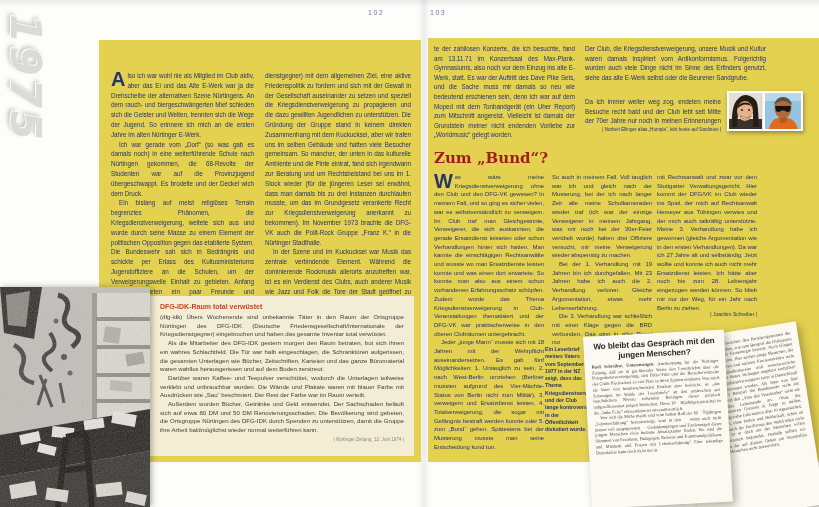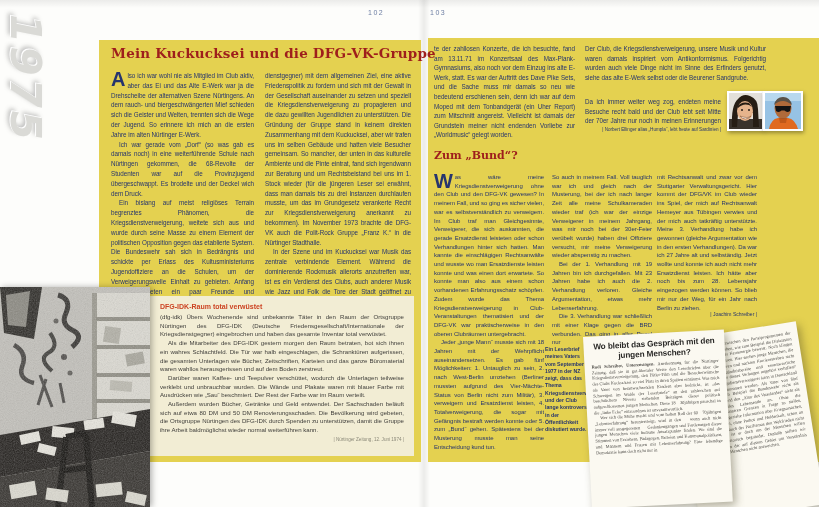--- a/index.html
+++ b/index.html
@@ -12,21 +12,21 @@
   .pagenum{position:absolute;top:9px;font-size:7px;letter-spacing:1.5px;color:#6d7ea3;}
   .yearlabel{position:absolute;left:50px;top:14px;transform:rotate(90deg);transform-origin:0 0;
              font-family:"DejaVu Sans",sans-serif;font-style:italic;font-weight:bold;
              font-size:42px;letter-spacing:3px;color:#dadad6;
              text-shadow:-1px 1px 0 #ffffff,-3px 3px 4px rgba(90,90,90,0.35);}
   .panel{position:absolute;background:#e4d150;}
   #panel-left{left:99px;top:40px;width:322px;height:422px;}
   #panel-right{left:428px;top:38px;width:391px;height:424px;}
   .headline{position:absolute;font-family:"DejaVu Serif",serif;font-weight:bold;color:#9e1e1c;}
   #title-102{left:111px;top:45px;font-size:13.5px;letter-spacing:0.2px;}
-  #title-bund{left:434px;top:149px;font-size:11px;}
+  #title-bund{left:434px;top:149px;font-size:15px;}
   .bodycol{position:absolute;font-size:6.3px;line-height:9.8px;color:#26356e;
            text-align:justify;overflow:hidden;letter-spacing:-0.05px;}
   .bodycol p{margin:0;}
   .bodycol p.ind{text-indent:8px;}
   #col-102-1{left:111px;top:71px;width:143px;height:242px;}
   #col-102-2{left:265px;top:71px;width:146px;height:242px;}
   #col-103-a{left:434px;top:44px;width:141px;height:106px;line-height:9.6px;}
   #col-103-b1{left:585px;top:44px;width:181px;height:53px;line-height:9.6px;}
   #col-103-b2{left:585px;top:97px;width:136px;height:31px;line-height:9.6px;}
   .byline{position:absolute;font-size:4.6px;color:#26356e;text-align:right;}
@@ -78,21 +78,20 @@
   <div class="gutter"></div>
 
   <div class="pagenum" style="left:368px;">102</div>
   <div class="pagenum" style="left:430px;">103</div>
 
   <div class="yearlabel">1975</div>
 
   <div class="panel" id="panel-left"></div>
   <div class="panel" id="panel-right"></div>
 
-  <div class="headline" id="title-102">Mein Kuckucksei und die DFG-VK-Gruppe</div>
 
   <div class="bodycol" id="col-102-1">
     <p><span class="dropcap">A</span><span>lso ich war wohl nie als Mitglied im Club aktiv, aber das Ei und das Alte E-Werk war ja die Drehscheibe der alternativen Szene Nürtingens. An dem rauch- und biergeschwängerten Mief schieden sich die Geister und Welten, trennten sich die Wege der Jugend. So erinnere ich mich an die ersten Jahre im alten Nürtinger E-Werk.</span></p>
     <p class="ind">Ich war gerade vom „Dorf“ (so was gab es damals noch) in eine weiterführende Schule nach Nürtingen gekommen, die 68-Revolte der Studenten war auf die Provinzjugend übergeschwappt. Es brodelte und der Deckel wich dem Druck.</p>
     <p class="ind">Ein bislang auf meist religiöses Terrain begrenztes Phänomen, die Kriegsdienstverweigerung, weitete sich aus und wurde durch seine Masse zu einem Element der politischen Opposition gegen das etablierte System. Die Bundeswehr sah sich in Bedrängnis und schickte per Erlass des Kultusministeriums Jugendoffiziere an die Schulen, um der Verweigerungswelle Einhalt zu gebieten. Anfang 1973 gründeten ein paar Freunde und Gleichgesinnte eine DFG-VK-Gruppe (Deutsche Friedensgesellschaft-Vereinigte Kriegs-</p>
   </div>
 
   <div class="bodycol" id="col-102-2">
     <p>dienstgegner) mit dem allgemeinen Ziel, eine aktive Friedenspolitik zu fordern und sich mit der Gewalt in der Gesellschaft auseinander zu setzen und speziell die Kriegsdienstverweigerung zu propagieren und die dazu gewillten Jugendlichen zu unterstützen. Die Gründung der Gruppe stand in keinem direkten Zusammenhang mit dem Kuckucksei, aber wir trafen uns im selben Gebäude und hatten viele Besucher gemeinsam. So mancher, der unten in das kulturelle Ambiente und die Pinte eintrat, fand sich irgendwann zur Beratung und um Rechtsbeistand bei uns im 1. Stock wieder (für die jüngeren Leser sei erwähnt, dass man damals bis zu drei Instanzen durchlaufen musste, um das im Grundgesetz verankerte Recht zur Kriegsdienstverweigerung anerkannt zu bekommen). Im November 1973 brachte die DFG-VK auch die Polit-Rock Gruppe „Franz K.“ in die Nürtinger Stadthalle.</p>
     <p class="ind">In der Szene und im Kuckucksei war Musik das zentrale verbindende Element. Während die dominierende Rockmusik allerorts anzutreffen war, ist es ein Verdienst des Clubs, auch anderer Musik wie Jazz und Folk die Tore der Stadt geöffnet zu haben. Das ers-</p>

